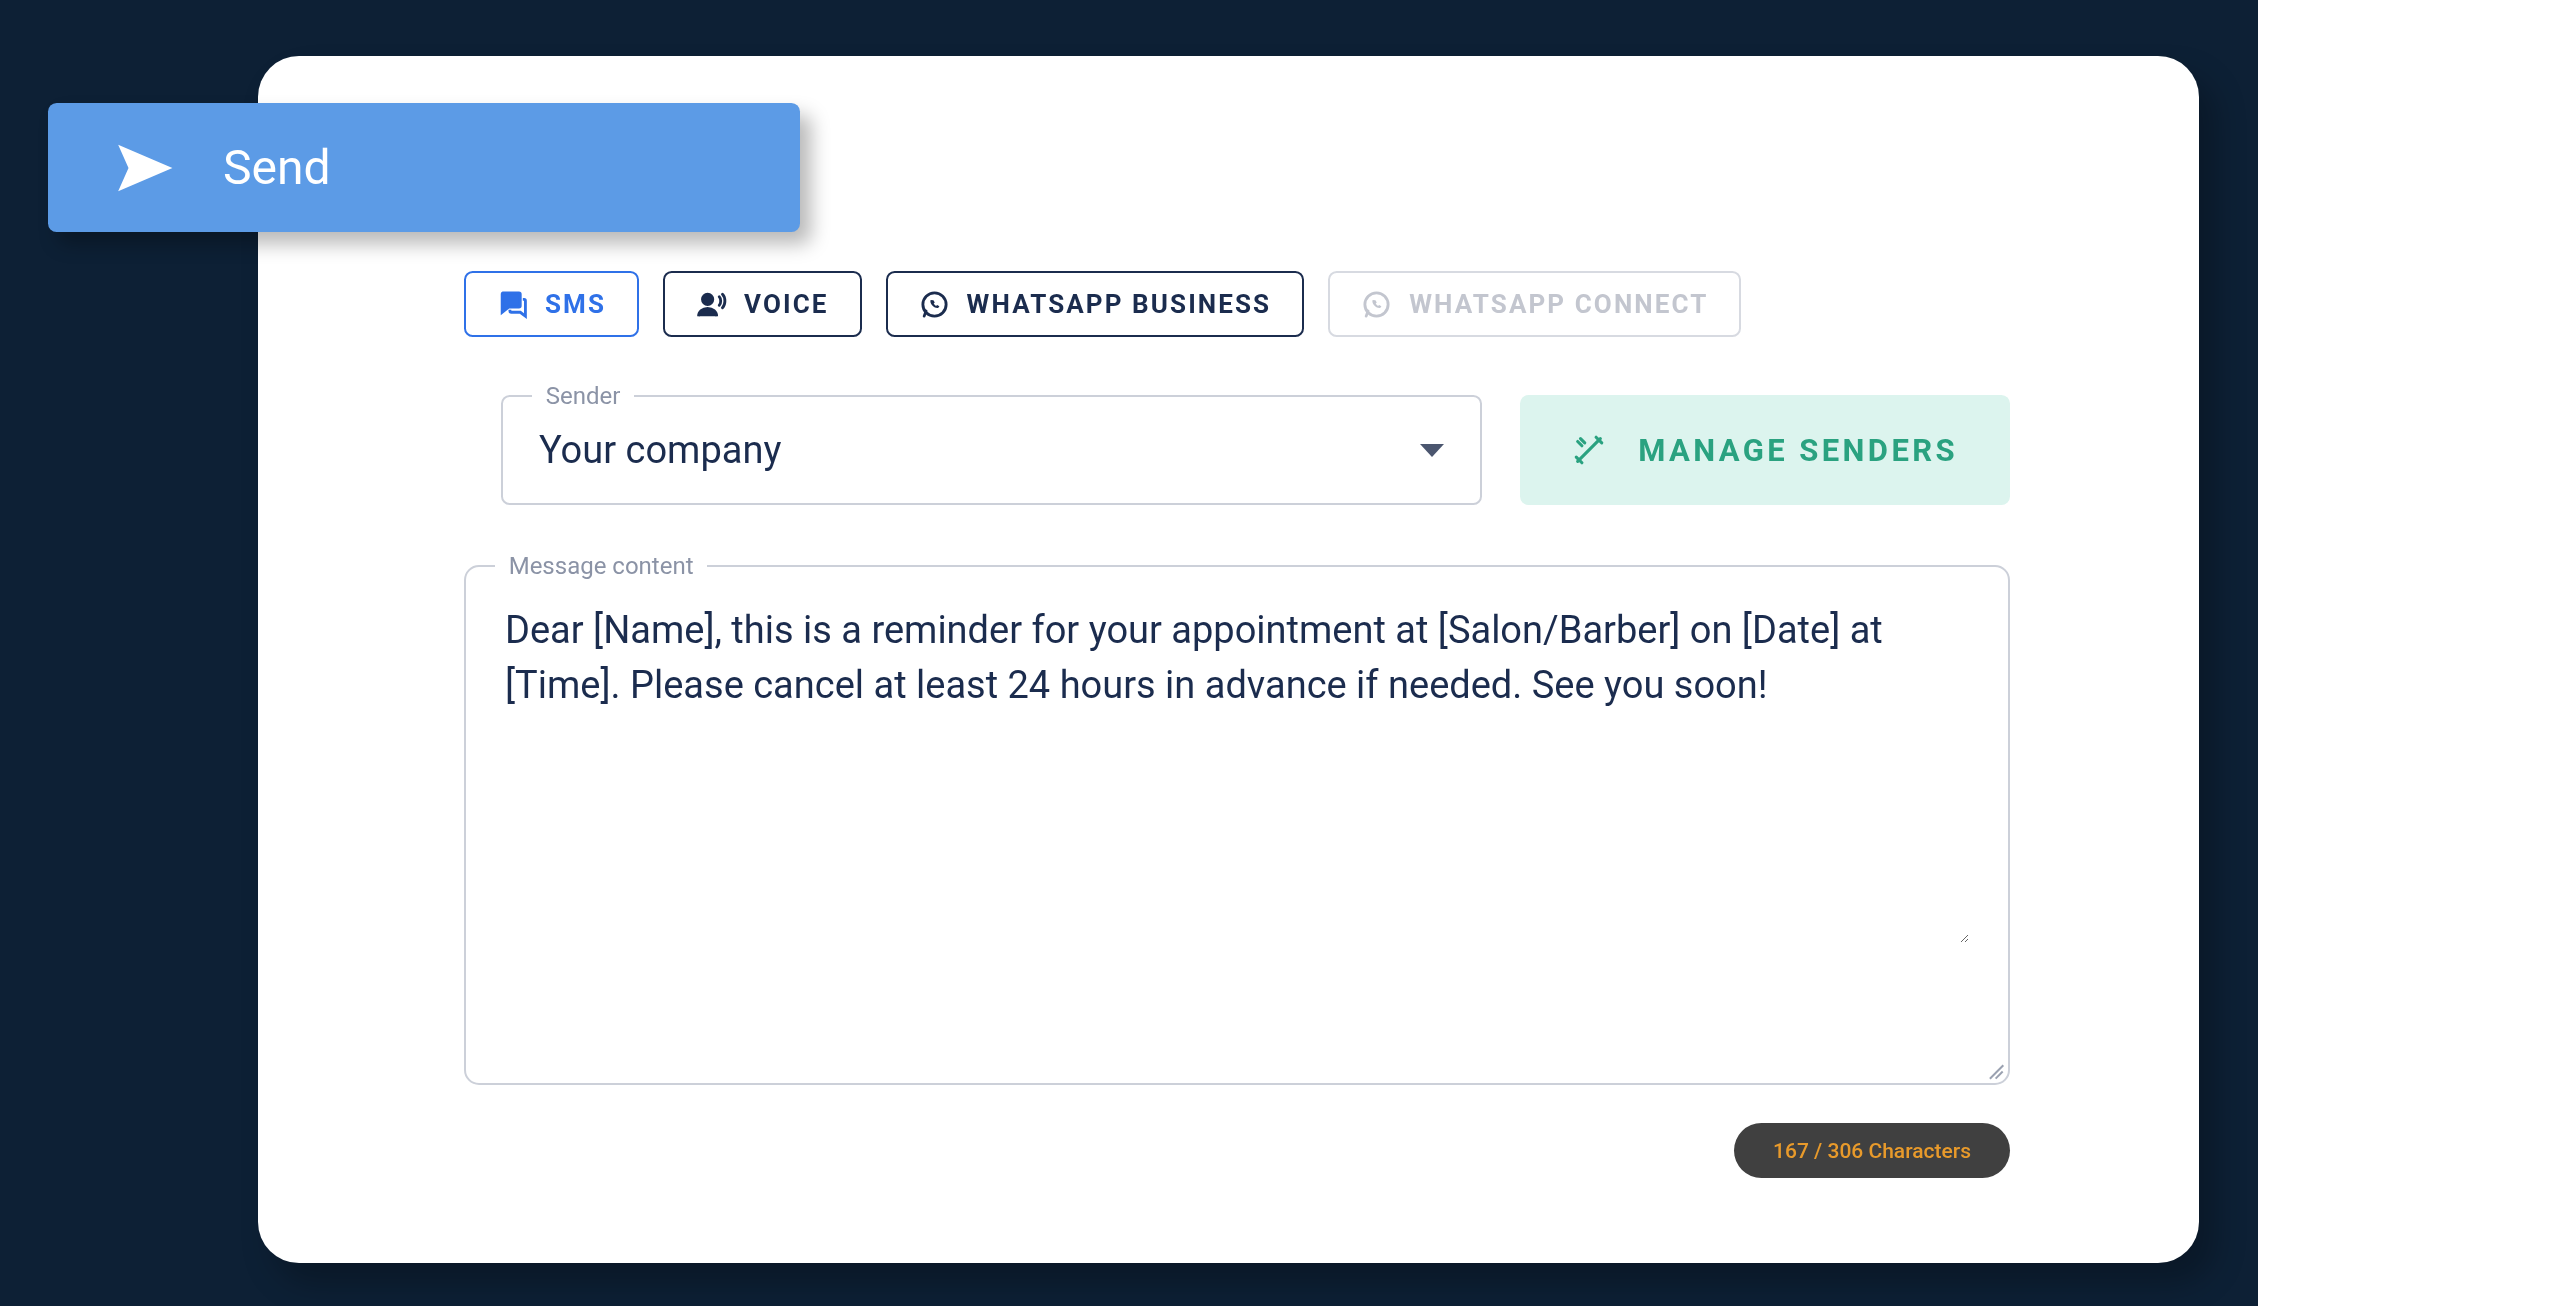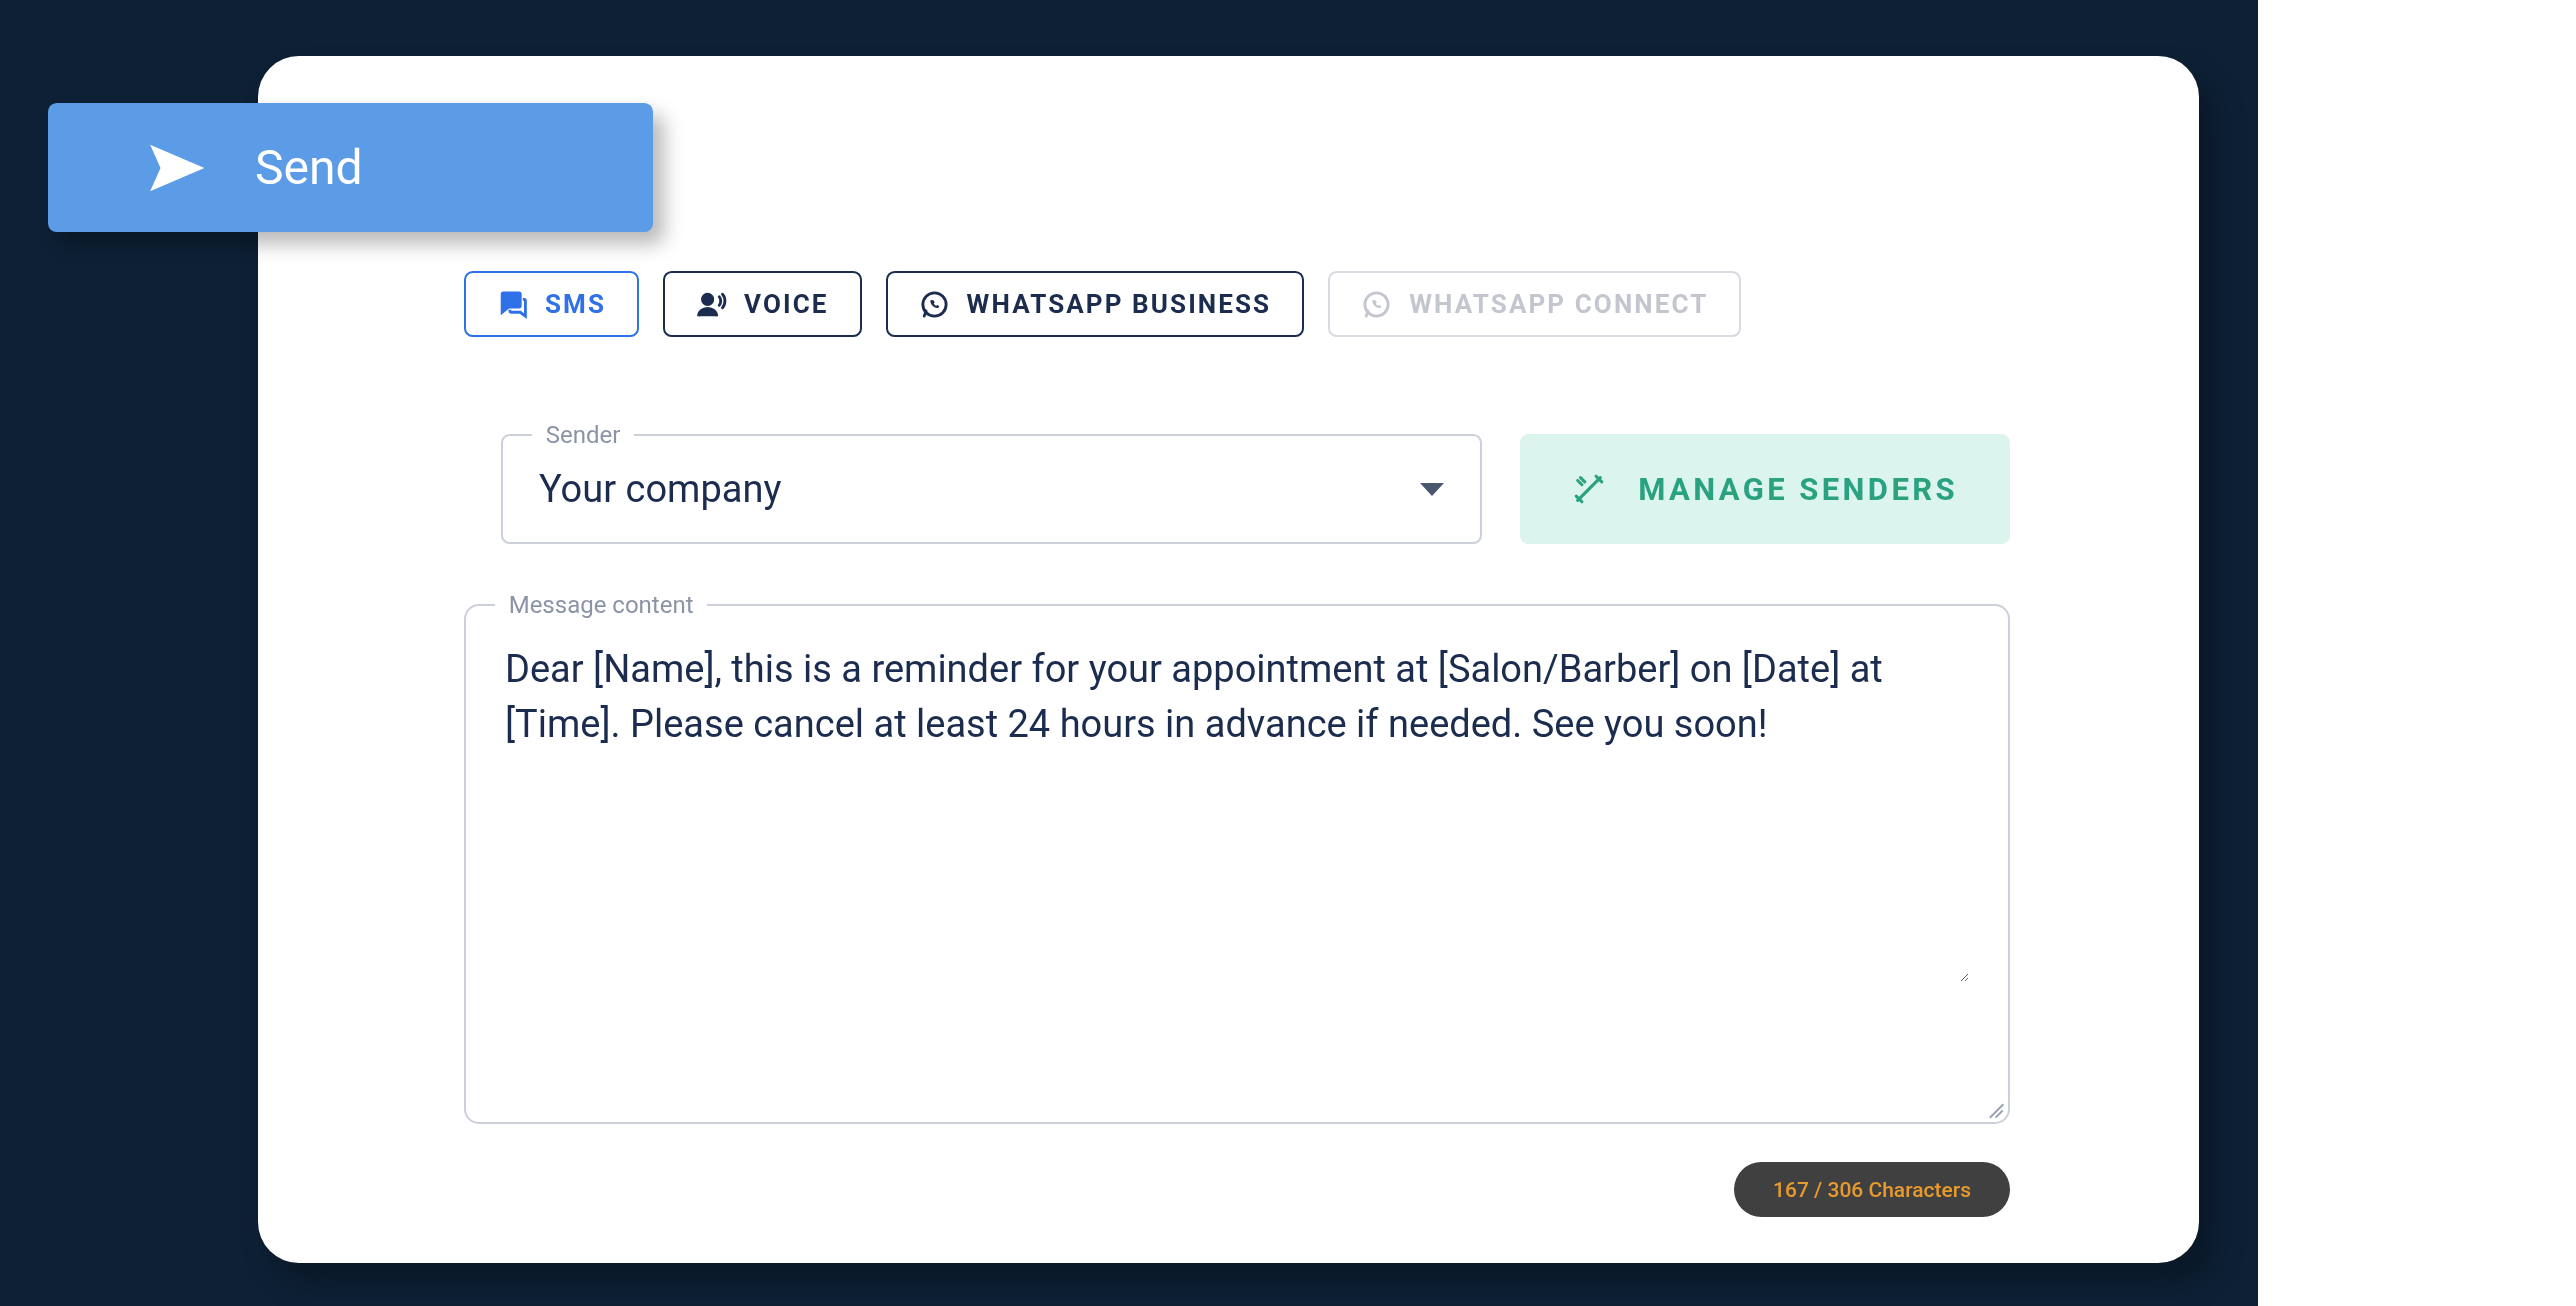--- a/index.html
+++ b/index.html
@@ -26,37 +26,37 @@
       height: 1207px;
       background: #ffffff;
       border-radius: 41px;
       box-shadow: 15.5px 20.6px 31px rgba(0,0,0,0.25);
       padding: 215px 189px 0 206px;
     }
     .send-btn {
       position: absolute;
       left: 48px;
       top: 103px;
-      width: 605px;
+      width: 752px;
       height: 129px;
       background: #5c9be6;
       border-radius: 8.6px;
       box-shadow: 10.3px 12px 19px rgba(0,0,0,0.28);
       display: flex;
       align-items: center;
-      padding-left: 97px;
+      padding-left: 65px;
       gap: 48px;
       cursor: pointer;
     }
     .send-btn svg { width: 62px; height: 62px; fill: #ffffff; }
     .send-btn span { color: #ffffff; font-size: 48px; font-weight: 400; }
     .tabs {
       display: flex;
       gap: 24px;
-      margin-bottom: 97px;
+      margin-bottom: 58px;
     }
     .tab {
       display: inline-flex;
       align-items: center;
       gap: 17px;
       padding: 15.5px 31px;
       border: 2.6px solid #1b2c4e;
       border-radius: 8.6px;
       font-size: 26px;
       font-weight: 700;

